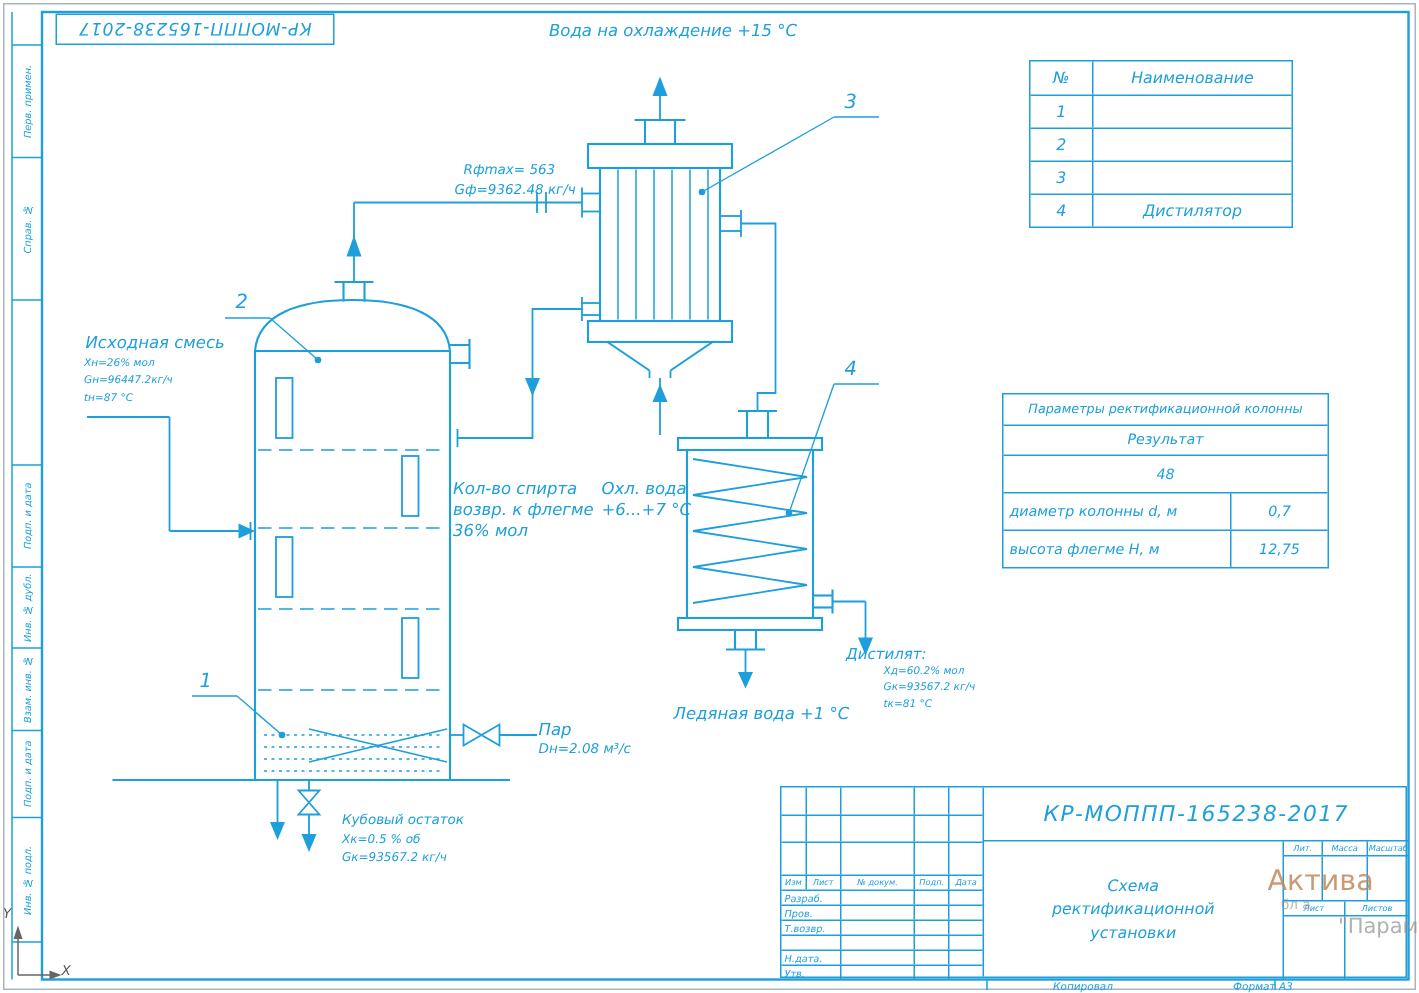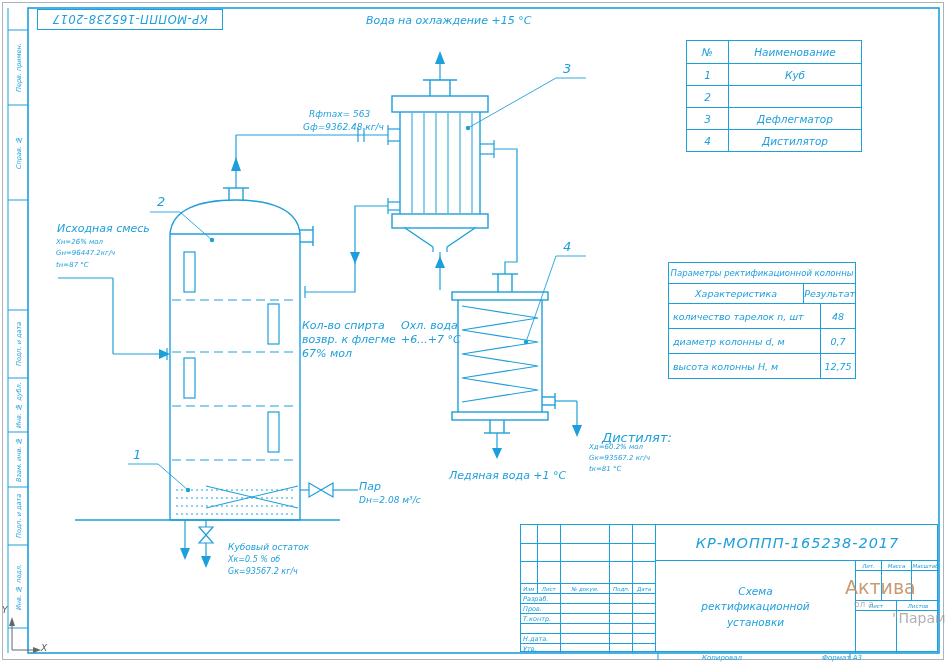--- a/index.html
+++ b/index.html
@@ -274,82 +274,78 @@
 <div class="lbl" style="left:309px;top:109px;font-size:9px">Rфmax= 563</div>
 <div class="lbl" style="left:303px;top:122px;font-size:9px">Gф=9362.48 кг/ч</div>
 
 <div class="lbl" style="left:57px;top:223px">Исходная смесь</div>
 <div class="lbl" style="left:56px;top:238px;font-size:7px">Хн=26% мол</div>
 <div class="lbl" style="left:56px;top:249px;font-size:7px">Gн=96447.2кг/ч</div>
 <div class="lbl" style="left:56px;top:261px;font-size:7px">tн=87 °C</div>
 
 <div class="lbl" style="left:302px;top:320px">Кол-во спирта</div>
 <div class="lbl" style="left:302px;top:334px">возвр. к флегме</div>
-<div class="lbl" style="left:302px;top:348px">67% мол</div>
+<div class="lbl" style="left:302px;top:348px">36% мол</div>
 
 <div class="lbl" style="left:401px;top:320px">Охл. вода</div>
 <div class="lbl" style="left:401px;top:334px">+6...+7 °C</div>
 
 <div class="lbl" style="left:449px;top:470px">Ледяная вода +1 °C</div>
 
 <div class="lbl" style="left:359px;top:481px">Пар</div>
 <div class="lbl" style="left:359px;top:495px;font-size:9px">Dн=2.08 м³/с</div>
 
 <div class="lbl" style="left:228px;top:542px;font-size:9px">Кубовый остаток</div>
 <div class="lbl" style="left:228px;top:555px;font-size:8px">Хк=0.5 % об</div>
 <div class="lbl" style="left:228px;top:567px;font-size:8px">Gк=93567.2 кг/ч</div>
 
-<div class="lbl" style="left:602px;top:431px;font-size:13px">Дистилят:</div>
+<div class="lbl" style="left:564px;top:431px;font-size:10px">Дистилят:</div>
 <div class="lbl" style="left:589px;top:443px;font-size:7px">Хд=60.2% мол</div>
 <div class="lbl" style="left:589px;top:454px;font-size:7px">Gк=93567.2 кг/ч</div>
 <div class="lbl" style="left:589px;top:465px;font-size:7px">tк=81 °C</div>
 
 <div class="callout" style="left:133px;top:447px">1</div>
 <div class="callout" style="left:157px;top:194px">2</div>
 <div class="callout" style="left:563px;top:61px">3</div>
 <div class="callout" style="left:563px;top:239px">4</div>
 
 <div class="tbl eq" style="left:686px;top:40px;width:176px">
   <div class="row">
     <div class="c n">№</div>
     <div class="c m">Наименование</div>
   </div>
   <div class="row">
     <div class="c n">1</div>
-    <div class="c m">Куб</div>
   </div>
   <div class="row">
     <div class="c n">2</div>
   </div>
   <div class="row">
     <div class="c n">3</div>
-    <div class="c m">Дефлегматор</div>
   </div>
   <div class="row">
     <div class="c n">4</div>
     <div class="c m">Дистилятор</div>
   </div>
 </div>
 
-<div class="tbl par" style="left:668px;top:262px;width:188px">
+<div class="tbl par" style="left:668px;top:262px;width:218px">
   <div class="prow title">Параметры ректификационной колонны</div>
   <div class="prow hr">
-    <div class="pc a">Характеристика</div>
     <div class="pc b">Результат</div>
   </div>
   <div class="prow dr">
-    <div class="pc a">количество тарелок n, шт</div>
     <div class="pc b">48</div>
   </div>
   <div class="prow dr">
     <div class="pc a">диаметр колонны d, м</div>
     <div class="pc b">0,7</div>
   </div>
   <div class="prow dr">
-    <div class="pc a">высота колонны Н, м</div>
+    <div class="pc a">высота флегме Н, м</div>
     <div class="pc b">12,75</div>
   </div>
 </div>
 
 <div class="titleblock">
   <div class="tb-left">
     <div class="tbrow h18">
       <div class="tc w17"></div>
         <div class="tc w23"></div>
         <div class="tc w50"></div>
@@ -383,21 +379,21 @@
         <div class="tc w23"></div>
         <div class="tc w22 last"></div>
     </div>
     <div class="tbrow h10">
       <div class="tc w40">Пров.</div>
       <div class="tc w50"></div>
         <div class="tc w23"></div>
         <div class="tc w22 last"></div>
     </div>
     <div class="tbrow h10">
-      <div class="tc w40">Т.контр.</div>
+      <div class="tc w40">Т.возвр.</div>
       <div class="tc w50"></div>
         <div class="tc w23"></div>
         <div class="tc w22 last"></div>
     </div>
     <div class="tbrow h10">
       <div class="tc w40"></div>
         <div class="tc w50"></div>
         <div class="tc w23"></div>
         <div class="tc w22 last"></div>
     </div>

